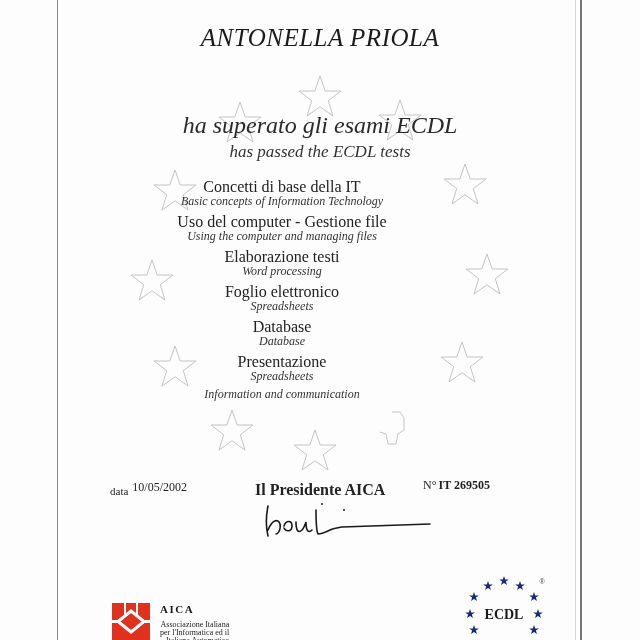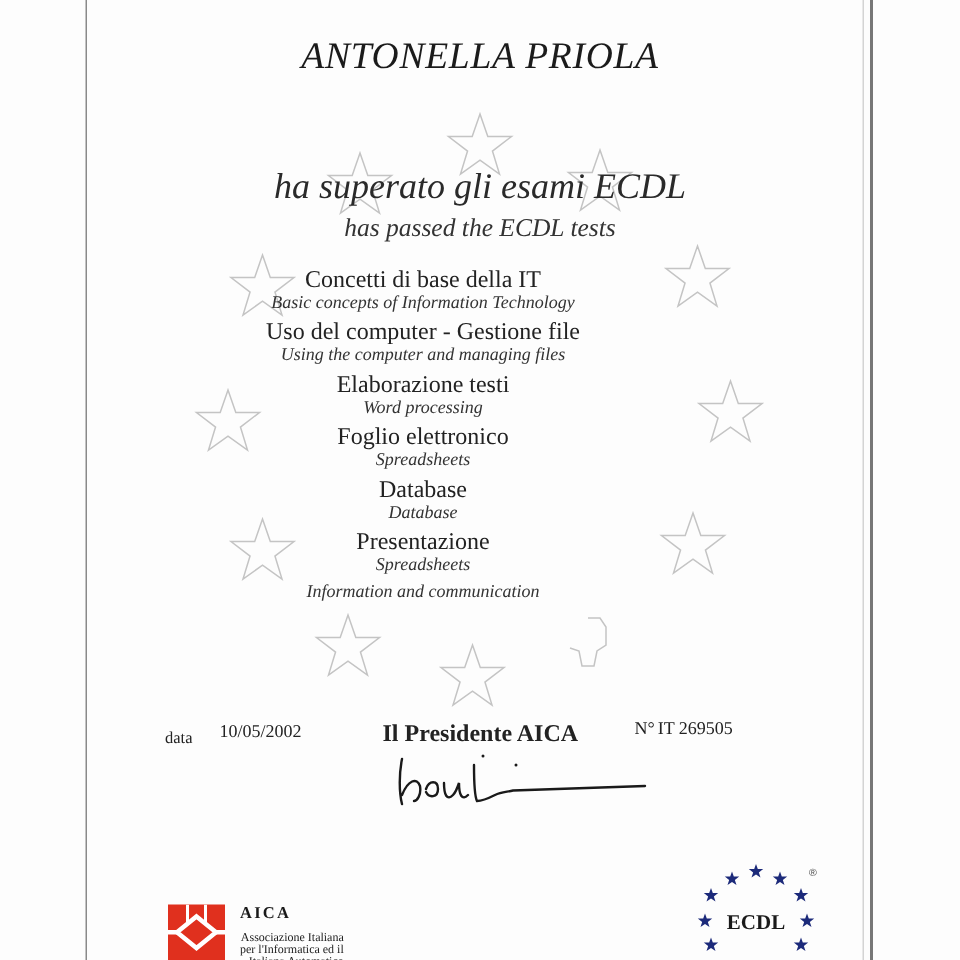--- a/index.html
+++ b/index.html
@@ -104,39 +104,39 @@
     .footer-date {
       position: absolute;
       left: 110px;
       top: 480px;
       font-size: 12px;
       color: #222;
     }
     .footer-date .lbl {
       font-size: 11px;
       vertical-align: -4px;
-      margin-right: 18px;
+      margin-right: 4px;
     }
     .footer-president {
       position: absolute;
       left: 255px;
       top: 481px;
       font-size: 16px;
       font-weight: bold;
       color: #222;
     }
     .footer-number {
       position: absolute;
       left: 423px;
       top: 478px;
       font-size: 12px;
       color: #222;
     }
     .footer-number .num {
-      font-weight: normal;
+      font-weight: bold;
       margin-left: 2px;
     }
     .signature {
       position: absolute;
       left: 262px;
       top: 500px;
       width: 170px;
       height: 40px;
     }
     .aica {

